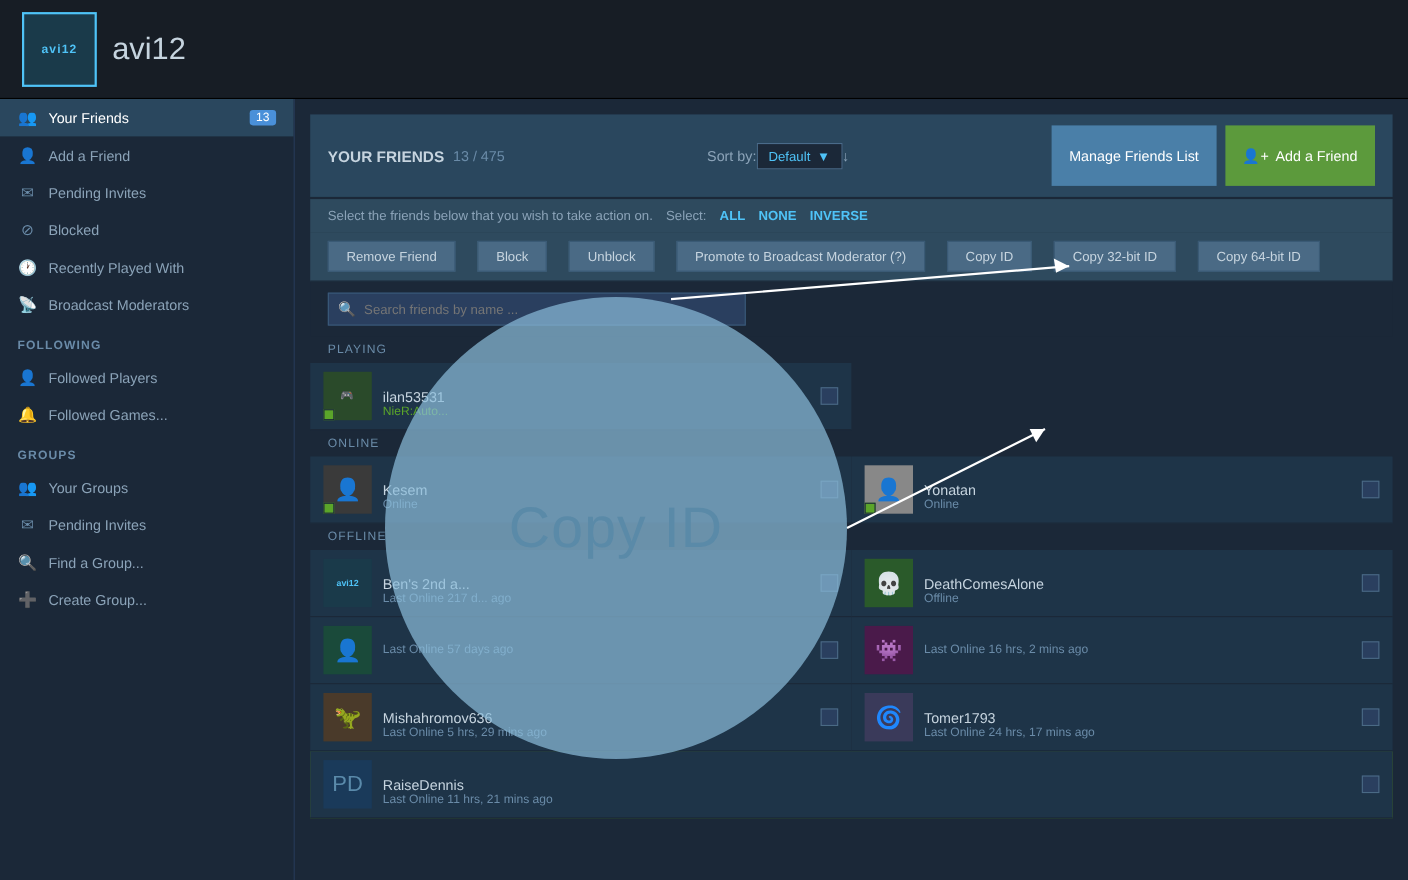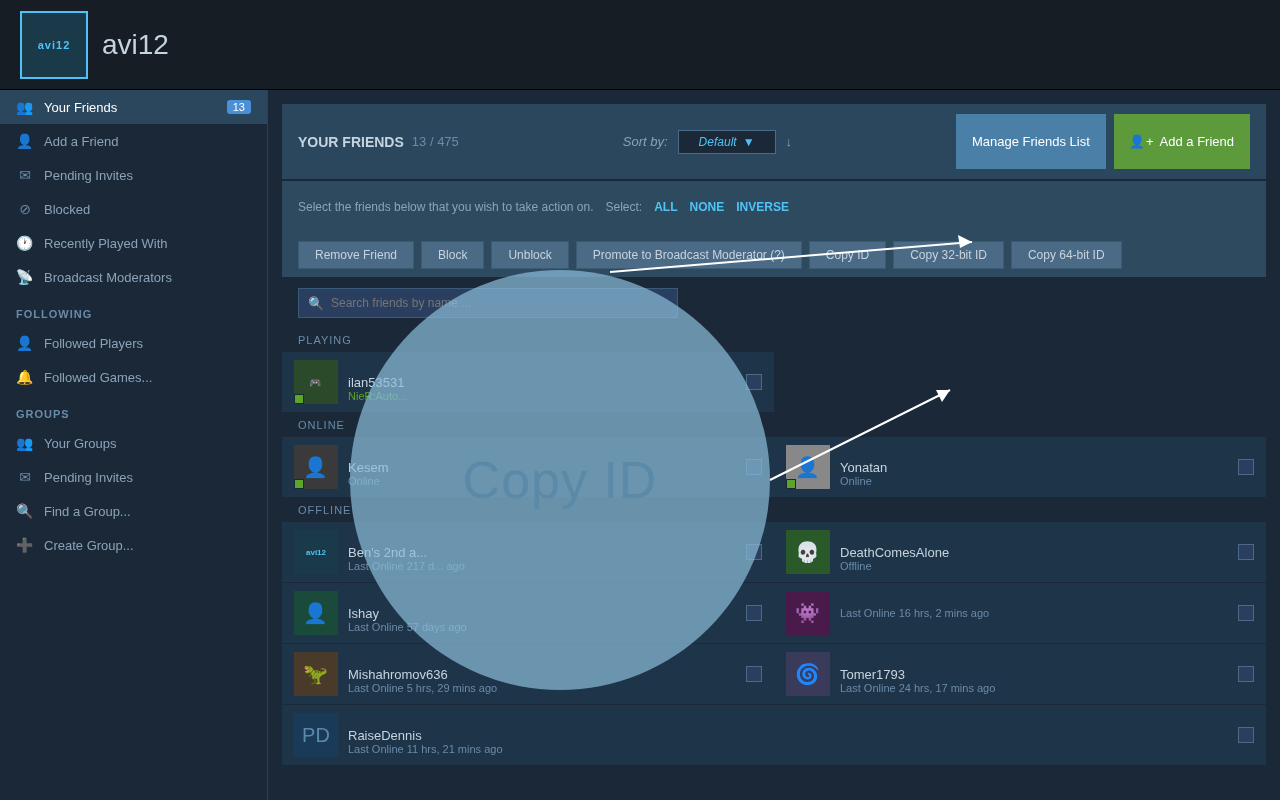--- a/index.html
+++ b/index.html
@@ -120,30 +120,29 @@
       font-weight: bold;
       color: #c6d4df;
     }
     .friends-count {
       color: #6a8ba8;
       font-size: 13px;
     }
     .sort-area {
       display: flex;
       align-items: center;
-      gap: 10px;
+      gap: 0;
       font-size: 13px;
       color: #8ba3b8;
-      font-style: italic;
     }
     .sort-dropdown {
       background: #1b2838;
       border: 1px solid #4a6b8a;
       color: #4fc3f7;
-      padding: 4px 20px;
+      padding: 4px 10px;
       font-size: 12px;
       cursor: pointer;
       display: flex;
       align-items: center;
       gap: 6px;
     }
     .header-buttons {
       display: flex;
       gap: 8px;
     }
@@ -163,41 +162,41 @@
       font-size: 13px;
       cursor: pointer;
       display: flex;
       align-items: center;
       gap: 6px;
     }
 
     
     .select-bar {
       background: #2e4a5e;
-      padding: 19px 16px;
+      padding: 8px 16px;
       display: flex;
       align-items: center;
       gap: 12px;
       font-size: 12px;
       color: #8ba3b8;
     }
     .select-link {
       color: #4fc3f7;
       cursor: pointer;
       text-decoration: none;
       font-weight: bold;
     }
 
     
     .action-buttons {
       background: #2e4a5e;
       padding: 8px 16px;
       display: flex;
       align-items: center;
-      gap: 7px;
+      gap: 20px;
       flex-wrap: wrap;
       border-bottom: 1px solid #1b2838;
     }
     .action-btn {
       background: #4a6a85;
       color: #c6d4df;
       border: 1px solid #3a5a75;
       padding: 6px 16px;
       font-size: 12px;
       cursor: pointer;
@@ -557,21 +556,20 @@
           <div class="friend-name">DeathComesAlone</div>
           <div class="friend-status">Offline</div>
         </div>
         <div class="friend-checkbox"></div>
       </div>
       <div class="friend-item">
         <div class="friend-avatar" style="background:#1a4a3a;display:flex;align-items:center;justify-content:center;">
           <span style="font-size:20px;">👤</span>
         </div>
         <div class="friend-info">
-          <div class="friend-name">Ishay</div>
           <div class="friend-status">Last Online 57 days ago</div>
         </div>
         <div class="friend-checkbox"></div>
       </div>
       <div class="friend-item">
         <div class="friend-avatar" style="background:#4a1a4a;display:flex;align-items:center;justify-content:center;">
           <span style="font-size:20px;">👾</span>
         </div>
         <div class="friend-info">
           <div class="friend-status">Last Online 16 hrs, 2 mins ago</div>

